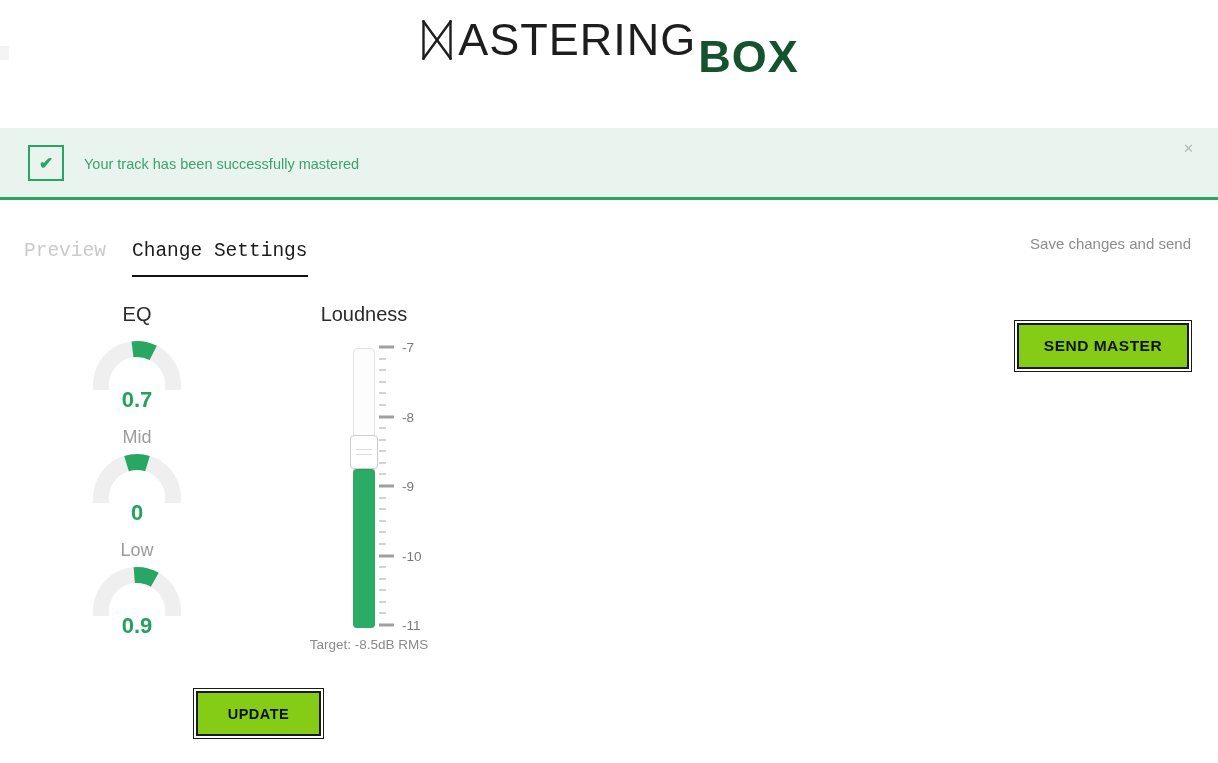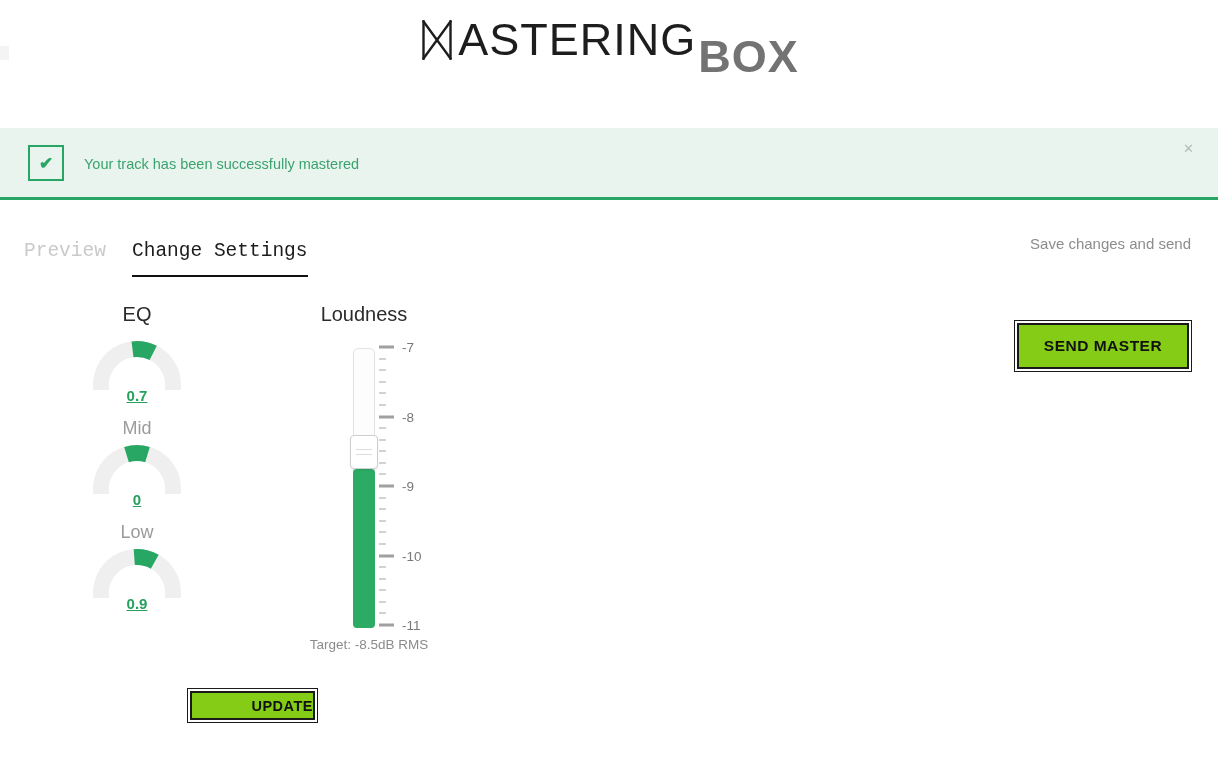--- a/index.html
+++ b/index.html
@@ -4,21 +4,21 @@
 <style>
   * { margin:0; padding:0; box-sizing:border-box; }
   html,body { background:#ffffff; font-family:"Liberation Sans", sans-serif; }
   .stage { position:relative; width:1218px; height:763px; background:#fff; overflow:hidden; }
 
   
   .logo { position:absolute; top:10px; left:0; width:100%; height:60px;
           display:flex; align-items:center; justify-content:center; gap:2px; }
   .logo-m { width:36px; height:40px; margin-right:1px; }
   .logo-light { font-size:45px; font-weight:300; color:#1d1d1d; letter-spacing:1px; }
-  .logo-bold  { font-size:45px; font-weight:700; color:#737373; letter-spacing:1px;margin-top:34px; }
+  .logo-bold  { font-size:45px; font-weight:700; color:#14532d; letter-spacing:1px;margin-top:34px; }
 
   .edge-mark { position:absolute; left:0; top:46px; width:9px; height:14px; background:#f4f4f4; }
 
   
   .banner { position:absolute; left:0; top:128px; width:1218px; height:72px;
             background:#e9f4ee; border-bottom:3px solid #27a565; }
   .banner-check { position:absolute; left:28px; top:17px; width:36px; height:36px;
                   border:2px solid #27a565; display:flex; align-items:center; justify-content:center;
                   color:#27a565; font-size:17px; font-weight:bold; }
   .banner-msg { position:absolute; left:84px; top:28px; font-size:14.5px; color:#3ba36d; }
@@ -27,21 +27,21 @@
   
   .tab { position:absolute; top:240px; font-size:19.5px;font-family:Liberation Mono, monospace; }
   .tab-preview { left:24px; color:#cacaca; }
   .tab-active  { left:132px; color:#1c1c1c; padding-bottom:13px; border-bottom:2px solid #111; }
 
   
   .eq-col { position:absolute; left:37px; top:303px; width:200px; text-align:center; }
   .eq-title { font-size:20px; color:#2b2b2b; }
   .knob { margin-top:14px; }
   .knob-label { font-size:18px; color:#9b9b9b; margin-bottom:5px; }
-  .knob-value { font-size:15px; font-weight:bold; color:#27a05e; margin-top:-3px;text-decoration:underline; }
+  .knob-value { font-size:22px; font-weight:bold; color:#27a05e; margin-top:-3px; }
   .gauge { width:94px; height:50px; display:block; margin:0 auto; overflow:hidden; }
   .gauge .wedge { transform-origin:47px 45px; }
 
   
   .loud-col-title { position:absolute; left:284px; top:303px; width:160px; text-align:center;
                     font-size:20px; color:#2b2b2b; }
   .slider-track { position:absolute; left:353px; top:348px; width:22px; height:280px;
                   background:#fdfdfd; border:1px solid #e2e2e2; border-radius:5px; }
   .slider-fill { position:absolute; left:-1px; width:22px; bottom:-1px; background:#2bab64;
                  border-radius:4px; }
@@ -56,21 +56,21 @@
   .tick.major { width:15px; height:3px; background:#a0a0a0; }
   .tick.minor { width:7px;  height:2px; background:#d2d2d2; }
   .tick-label { position:absolute; left:23px; transform:translateY(-50%); font-size:13.5px; color:#787878; }
   .target-label { position:absolute; left:284px; top:637px; width:170px; text-align:center;
                   font-size:13.5px; color:#8b8b8b; }
 
   
   .dbl-btn { position:absolute; background:#84cc16; border:2px solid #1a1a1a; outline:1px solid #1a1a1a;
              outline-offset:2px; font-family:"Liberation Sans",sans-serif; font-weight:bold;
              color:#111; letter-spacing:.5px; cursor:pointer; }
-  .update-btn { left:190px; top:691px; width:125px; height:29px; font-size:14.5px;text-align:right; }
+  .update-btn { left:196px; top:691px; width:125px; height:45px; font-size:14.5px; }
   .send-btn   { left:1017px; top:323px; width:172px; height:46px; font-size:15.5px; }
 
   
   .formats { position:absolute; left:627px; top:238px; }
   .format-option { position:relative; margin-bottom:27px; }
   .radio { position:absolute; left:0; top:2px; width:18px; height:18px; border-radius:50%;
            border:1px solid #d7d7d7; background:#fff; cursor:pointer; }
   .format-option.selected .radio::after { content:""; position:absolute; left:3px; top:3px;
            width:10px; height:10px; border-radius:50%; background:#27a763; }
   .format-label { margin-left:25px; font-size:18px; color:#3a3a3a; letter-spacing:.3px; cursor:pointer; }

